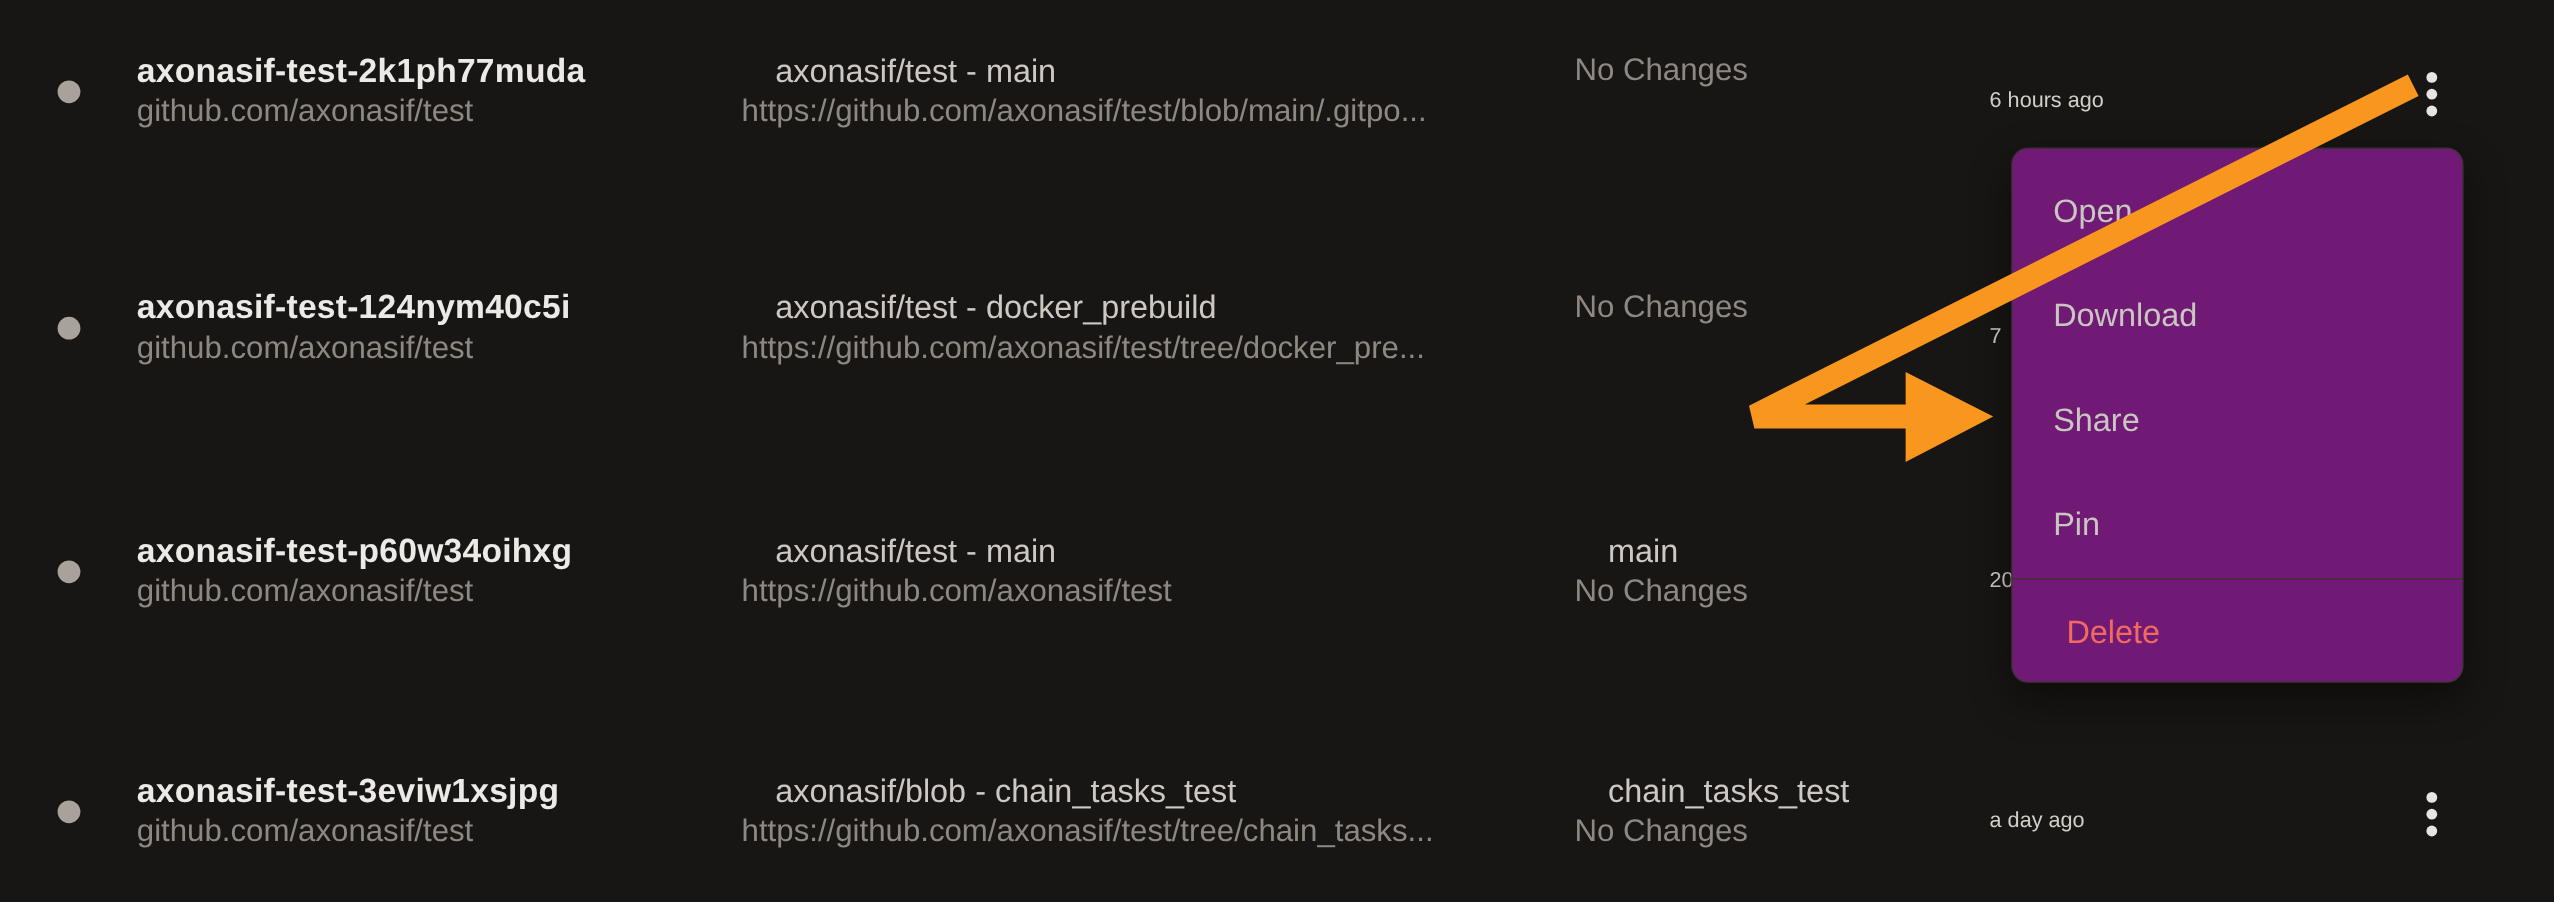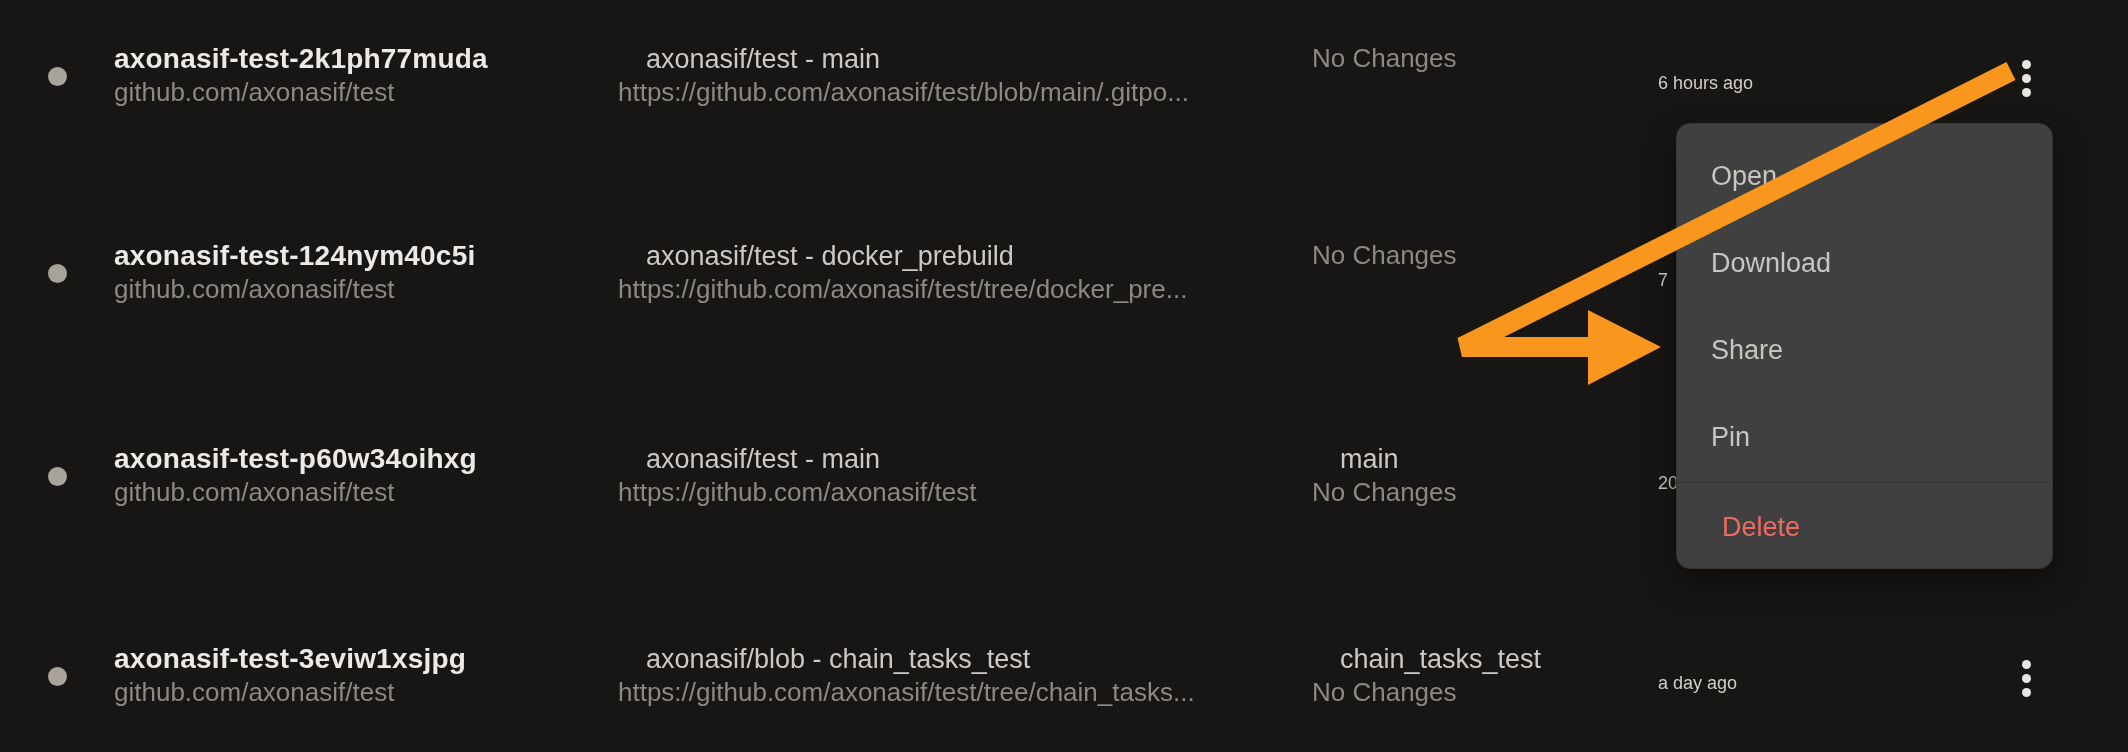--- a/index.html
+++ b/index.html
@@ -37,21 +37,21 @@
     position:absolute; left:2012px; top:14px;
     width:28px; height:44px;
     display:flex; flex-direction:column; align-items:center; justify-content:center; gap:5px;
     cursor:pointer;
   }
   .kebab i { width:9px; height:9px; border-radius:50%; background:#e7e5e2; }
 
   
   .menu {
     position:absolute; left:1676px; top:123px; width:377px;
-    background:#404040;
+    background:#701a75;
     border:1px solid #37332e;
     border-radius:14px;
     padding-top:10px;
     z-index:20;
     box-shadow:0 14px 34px rgba(0,0,0,0.45);
   }
   .menu-item {
     padding:28px 34px 30px;
     font-size:27px; line-height:29px; color:#c9c5c1;
     cursor:pointer;

